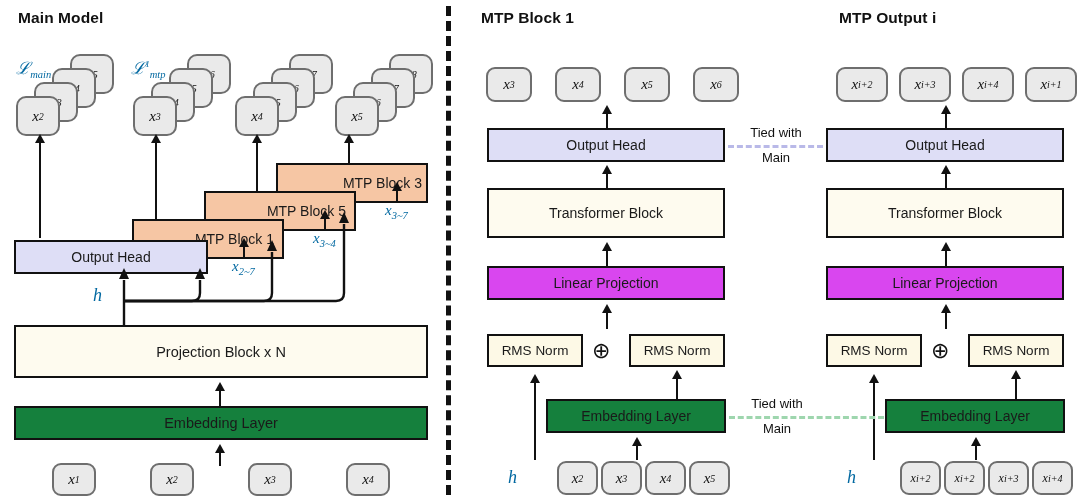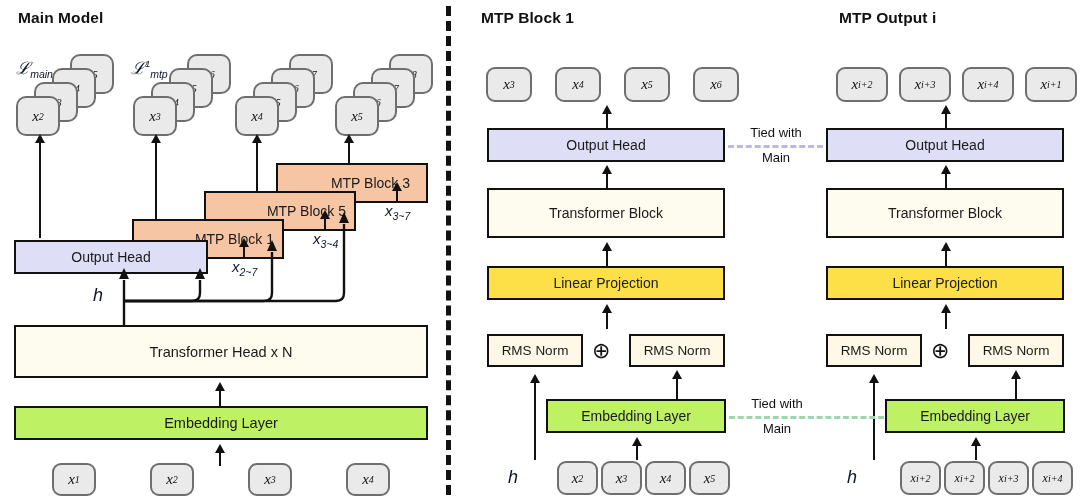--- a/index.html
+++ b/index.html
@@ -8,36 +8,36 @@
   .panel{position:absolute;top:0;height:501px;}
   .ptitle{position:absolute;font-weight:bold;font-size:15.5px;letter-spacing:.1px;color:#111;}
 
   
   .box{position:absolute;box-sizing:border-box;border:2.5px solid #111;
        display:flex;align-items:center;justify-content:center;
        font-size:14px;color:#1a1a1a;white-space:nowrap;}
   .box.mtp{background:#F6C6A4;font-size:14px;}
   .box.head{background:#DEDEF6;}
   .box.tfm{background:#FEFBEF;}
-  .box.proj{background:#fde047;}
-  .box.emb{background:#bef264;}
+  .box.proj{background:#d946ef;}
+  .box.emb{background:#15803d;}
   .box.rms{background:#FDF9E6;font-size:13.5px;}
 
   
   .tok{position:absolute;box-sizing:border-box;background:#EAEAEA;border:2px solid #6E6E6E;
        border-radius:9px;display:flex;align-items:center;justify-content:center;
        font-family:"Liberation Serif",serif;font-style:italic;font-size:15px;color:#111;}
   .tok .sub{font-size:10px;vertical-align:sub;font-style:italic;}
 
   
   .stack{position:absolute;width:110px;height:78px;}
   .stack .tok{width:44px;height:40px;border-radius:10px;}
 
-  .lbl{position:absolute;font-family:Liberation Sans, sans-serif;font-style:italic;
-       font-size:15px;color:#0f172a;white-space:nowrap;}
+  .lbl{position:absolute;font-family:Liberation Serif, serif;font-style:italic;
+       font-size:15px;color:#0369a1;white-space:nowrap;}
   .lbl .sub{font-size:10.5px;vertical-align:sub;}
   .lbl .sup{font-size:10.5px;vertical-align:super;}
   .plain{position:absolute;font-size:13px;color:#111;text-align:center;line-height:15px;white-space:nowrap;}
 
   
   .vline{position:absolute;width:2.4px;background:#111;}
   .ahead{position:absolute;width:0;height:0;border-left:5.5px solid transparent;
          border-right:5.5px solid transparent;border-bottom:9px solid #111;}
   .divider{position:absolute;left:446px;top:6px;width:0;height:489px;
            border-left:5px dashed #111;}
@@ -94,21 +94,21 @@
 
 <div class="vline" style="left:155px;top:142px;height:96px;"></div>
 <div class="ahead" style="left:151px;top:134px;"></div>
 
 <div class="vline" style="left:256px;top:142px;height:60px;"></div>
 <div class="ahead" style="left:252px;top:134px;"></div>
 
 <div class="vline" style="left:348px;top:142px;height:22px;"></div>
 <div class="ahead" style="left:344px;top:134px;"></div>
 
-<div class="box mtp" style="left:276px;top:163px;width:152px;height:40px;justify-content:flex-end;padding-right:16px;">MTP Block 3</div>
+<div class="box mtp" style="left:276px;top:163px;width:152px;height:40px;justify-content:flex-end;padding-right:4px;">MTP Block 3</div>
 
 <div class="box mtp" style="left:204px;top:191px;width:152px;height:40px;justify-content:flex-end;padding-right:8px;">MTP Block 5</div>
 
 <div class="box mtp" style="left:132px;top:219px;width:152px;height:40px;justify-content:flex-end;padding-right:8px;">MTP Block 1</div>
 
 <div class="box head" style="left:14px;top:240px;width:194px;height:34px;">Output Head</div>
 
 <div class="lbl" style="left:232px;top:258px;">x<span class="sub">2~7</span></div>
 <div class="lbl" style="left:313px;top:230px;">x<span class="sub">3~4</span></div>
 <div class="lbl" style="left:385px;top:202px;">x<span class="sub">3~7</span></div>
@@ -130,21 +130,21 @@
   <polygon points="124,268 119,279 129,279" fill="#111"></polygon>
 
   <path d="M124,301 L192,301 Q200,301 200,293 L200,280" stroke="#111" stroke-width="2.4" fill="none"></path>
   <polygon points="200,268 195,279 205,279" fill="#111"></polygon>
   <path d="M124,301 L264,301 Q272,301 272,293 L272,252" stroke="#111" stroke-width="2.4" fill="none"></path>
   <polygon points="272,240 267,251 277,251" fill="#111"></polygon>
   <path d="M124,301 L336,301 Q344,301 344,293 L344,224" stroke="#111" stroke-width="2.4" fill="none"></path>
   <polygon points="344,212 339,223 349,223" fill="#111"></polygon>
 </svg>
 
-<div class="box tfm" style="left:14px;top:325px;width:414px;height:53px;font-size:14.5px;">Transformer Head x N</div>
+<div class="box tfm" style="left:14px;top:325px;width:414px;height:53px;font-size:14.5px;">Projection Block x N</div>
 
 <div class="vline" style="left:219px;top:390px;height:18px;"></div>
 <div class="ahead" style="left:215px;top:382px;"></div>
 
 <div class="box emb" style="left:14px;top:406px;width:414px;height:34px;font-size:14.5px;">Embedding Layer</div>
 
 <div class="vline" style="left:219px;top:452px;height:14px;"></div>
 <div class="ahead" style="left:215px;top:444px;"></div>
 
 <div class="tok" style="left:52px;top:463px;width:44px;height:33px;">x<span class="sub">1</span></div>

